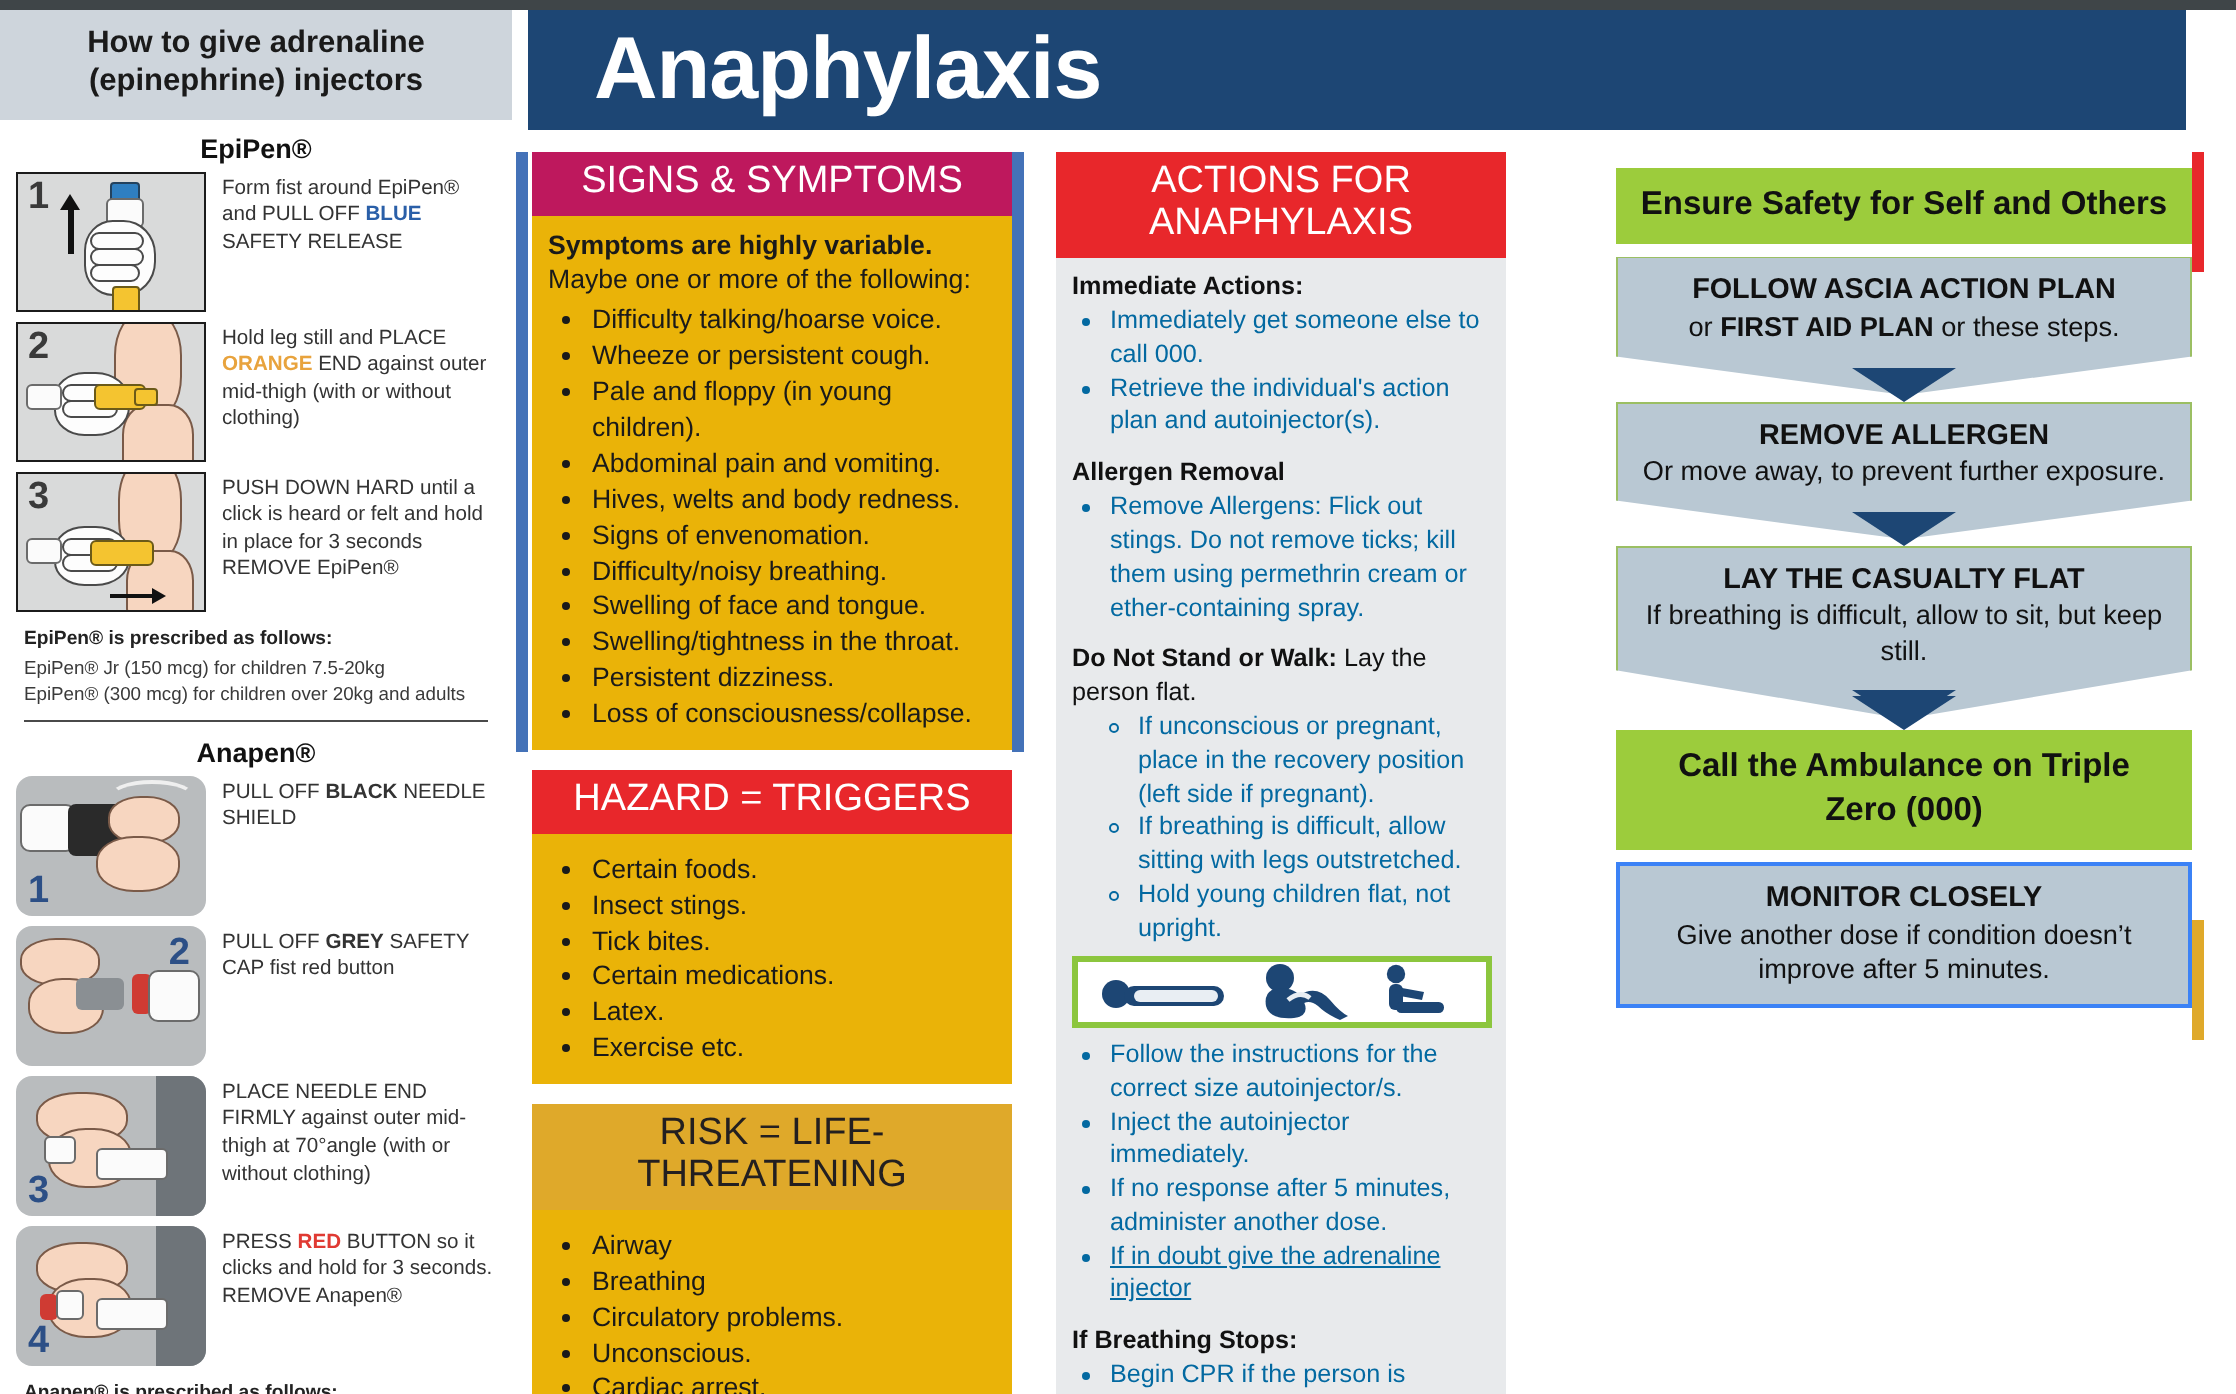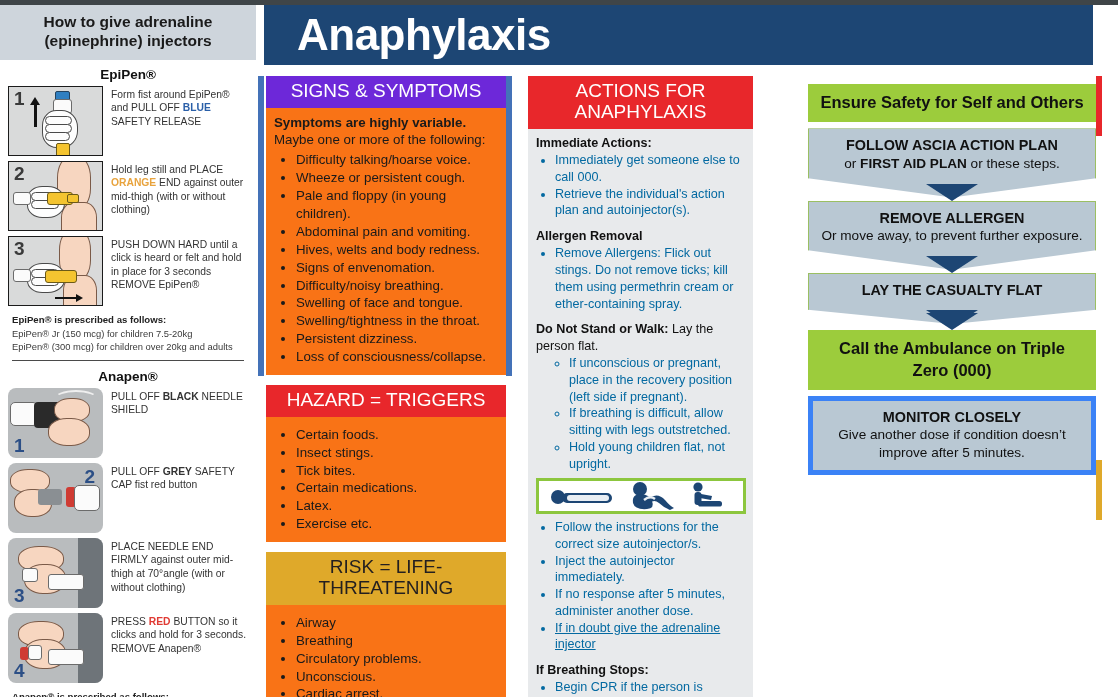--- a/index.html
+++ b/index.html
@@ -77,24 +77,24 @@
 
   
   .vacc{position:absolute;width:6px;background:#4472b8;}
 
   
   .col2{position:absolute;left:266px;top:76px;width:240px;}
   .panel-head{
     color:#fff;text-align:center;font-size:19px;padding:5px 4px 6px 4px;
     line-height:1.1;font-weight:normal;
   }
-  .ph-blue{background:#6d28d9;}
+  .ph-blue{background:#be185d;}
   .ph-red{background:#e8272b;}
   .ph-yellow{background:#dfa92a;color:#231f20;}
-  .panel-body{background:#f97316;padding:6px 8px 9px 8px;}
+  .panel-body{background:#eab308;padding:6px 8px 9px 8px;}
   .lead-b{font-weight:bold;font-size:13.3px;color:#1a1a1a;line-height:1.3;}
   .lead{font-size:13.3px;color:#1a1a1a;line-height:1.3;}
   ul.bul{margin:3px 0 0 0;padding-left:22px;}
   ul.bul li{font-size:13.3px;line-height:1.345;color:#1a1a1a;margin:0;padding:0;}
 
   
   .col3{position:absolute;left:528px;top:76px;width:225px;}
   .act-body{background:#e8eaec;padding:6px 7px 7px 8px;}
   .act-h{font-weight:bold;font-size:12.6px;color:#111;margin:0 0 1px 0;line-height:1.3;}
   .act-h.sp{margin-top:9px;}
@@ -114,21 +114,21 @@
   .flowbox{
     width:288px;box-sizing:border-box;text-align:center;
     padding:7px 10px 8px 10px;margin-bottom:0;
   }
   .fb-green{background:#9ccc3c;border:1px solid #9ccc3c;}
   .fb-blue{
     background:#b9c8d3;border:1px solid #9bbf63;
     clip-path:polygon(0 0,100% 0,100% 72%,50% 100%,0 72%);
     padding-bottom:24px;
   }
-  .fb-flat{background:#b9c8d3;border:5px solid #3b82f6;}
+  .fb-flat{background:#b9c8d3;border:2px solid #3b82f6;}
   .fb-title{font-weight:bold;font-size:14.4px;color:#111;line-height:1.28;}
   .fb-title.big{font-size:16.5px;line-height:1.3;}
   .fb-sub{font-size:13.6px;color:#111;line-height:1.3;}
   .fb-sub b{font-weight:bold;}
   .arrowdown{
     width:0;height:0;margin:0 auto;
     border-left:26px solid transparent;border-right:26px solid transparent;
     border-top:17px solid #1d4674;
   }
   .arrowwrap{height:17px;margin-top:-14px;position:relative;z-index:3;}
@@ -421,20 +421,21 @@
     <div class="flowbox fb-blue">
       <div class="fb-title">REMOVE ALLERGEN</div>
       <div class="fb-sub">Or move away, to prevent further exposure.</div>
     </div>
     <div class="arrowwrap">
         <div class="arrowdown"></div>
       </div>
 
     <div class="flowbox fb-blue">
       <div class="fb-title">LAY THE CASUALTY FLAT</div>
+      <div class="fb-sub">If breathing is difficult, allow to sit, but keep still.</div>
     </div>
     <div class="arrowwrap">
         <div class="arrowdown"></div>
       </div>
 
     <div class="arrowwrap">
         <div class="arrowdown"></div>
       </div>
 
     <div class="flowbox fb-green">

